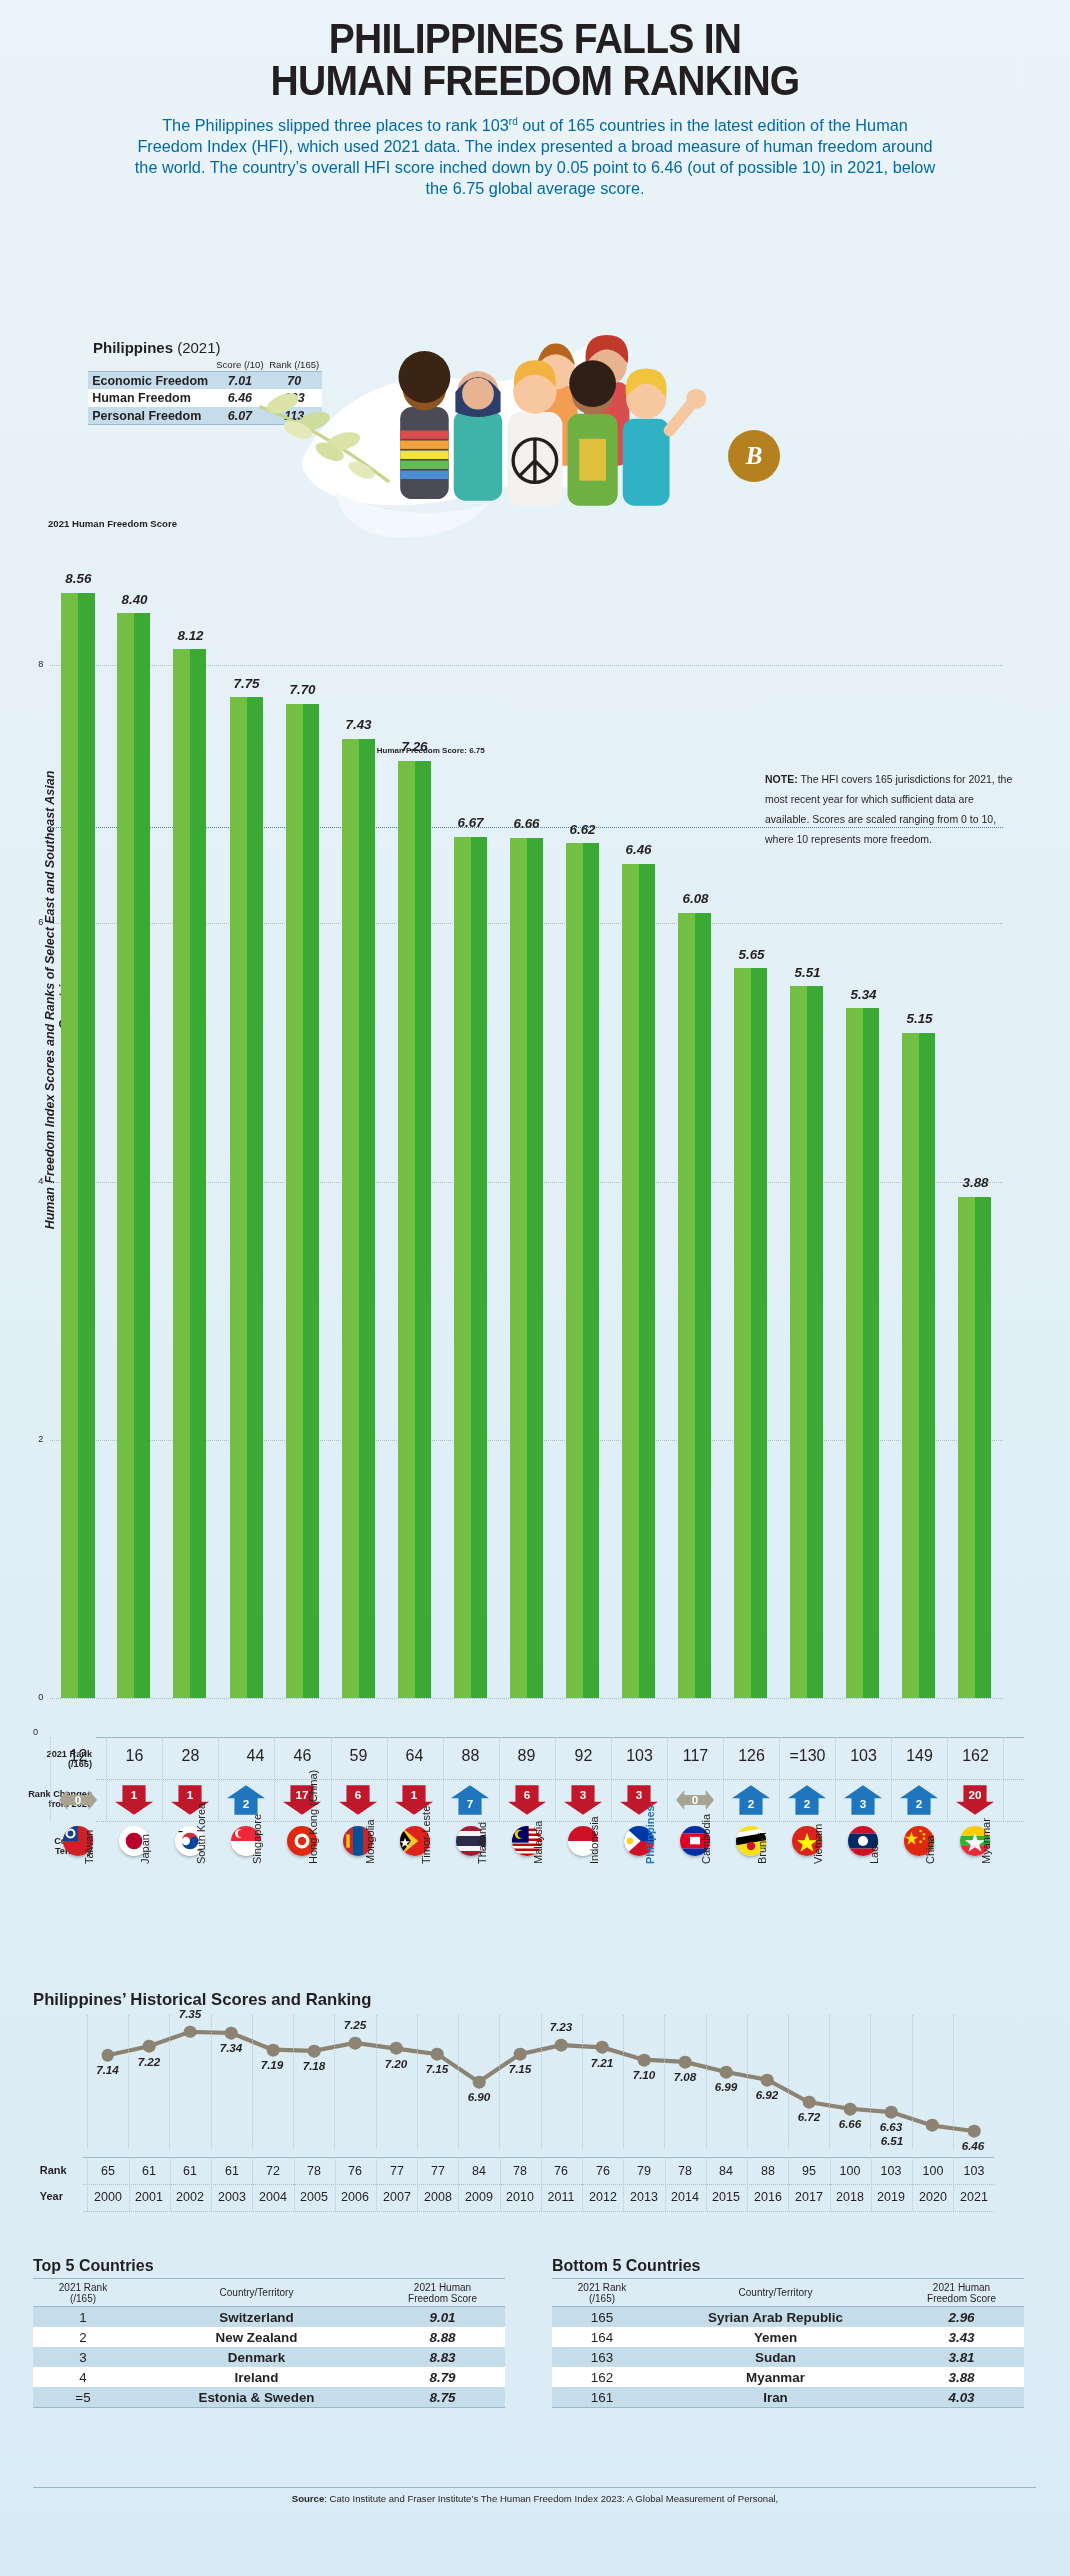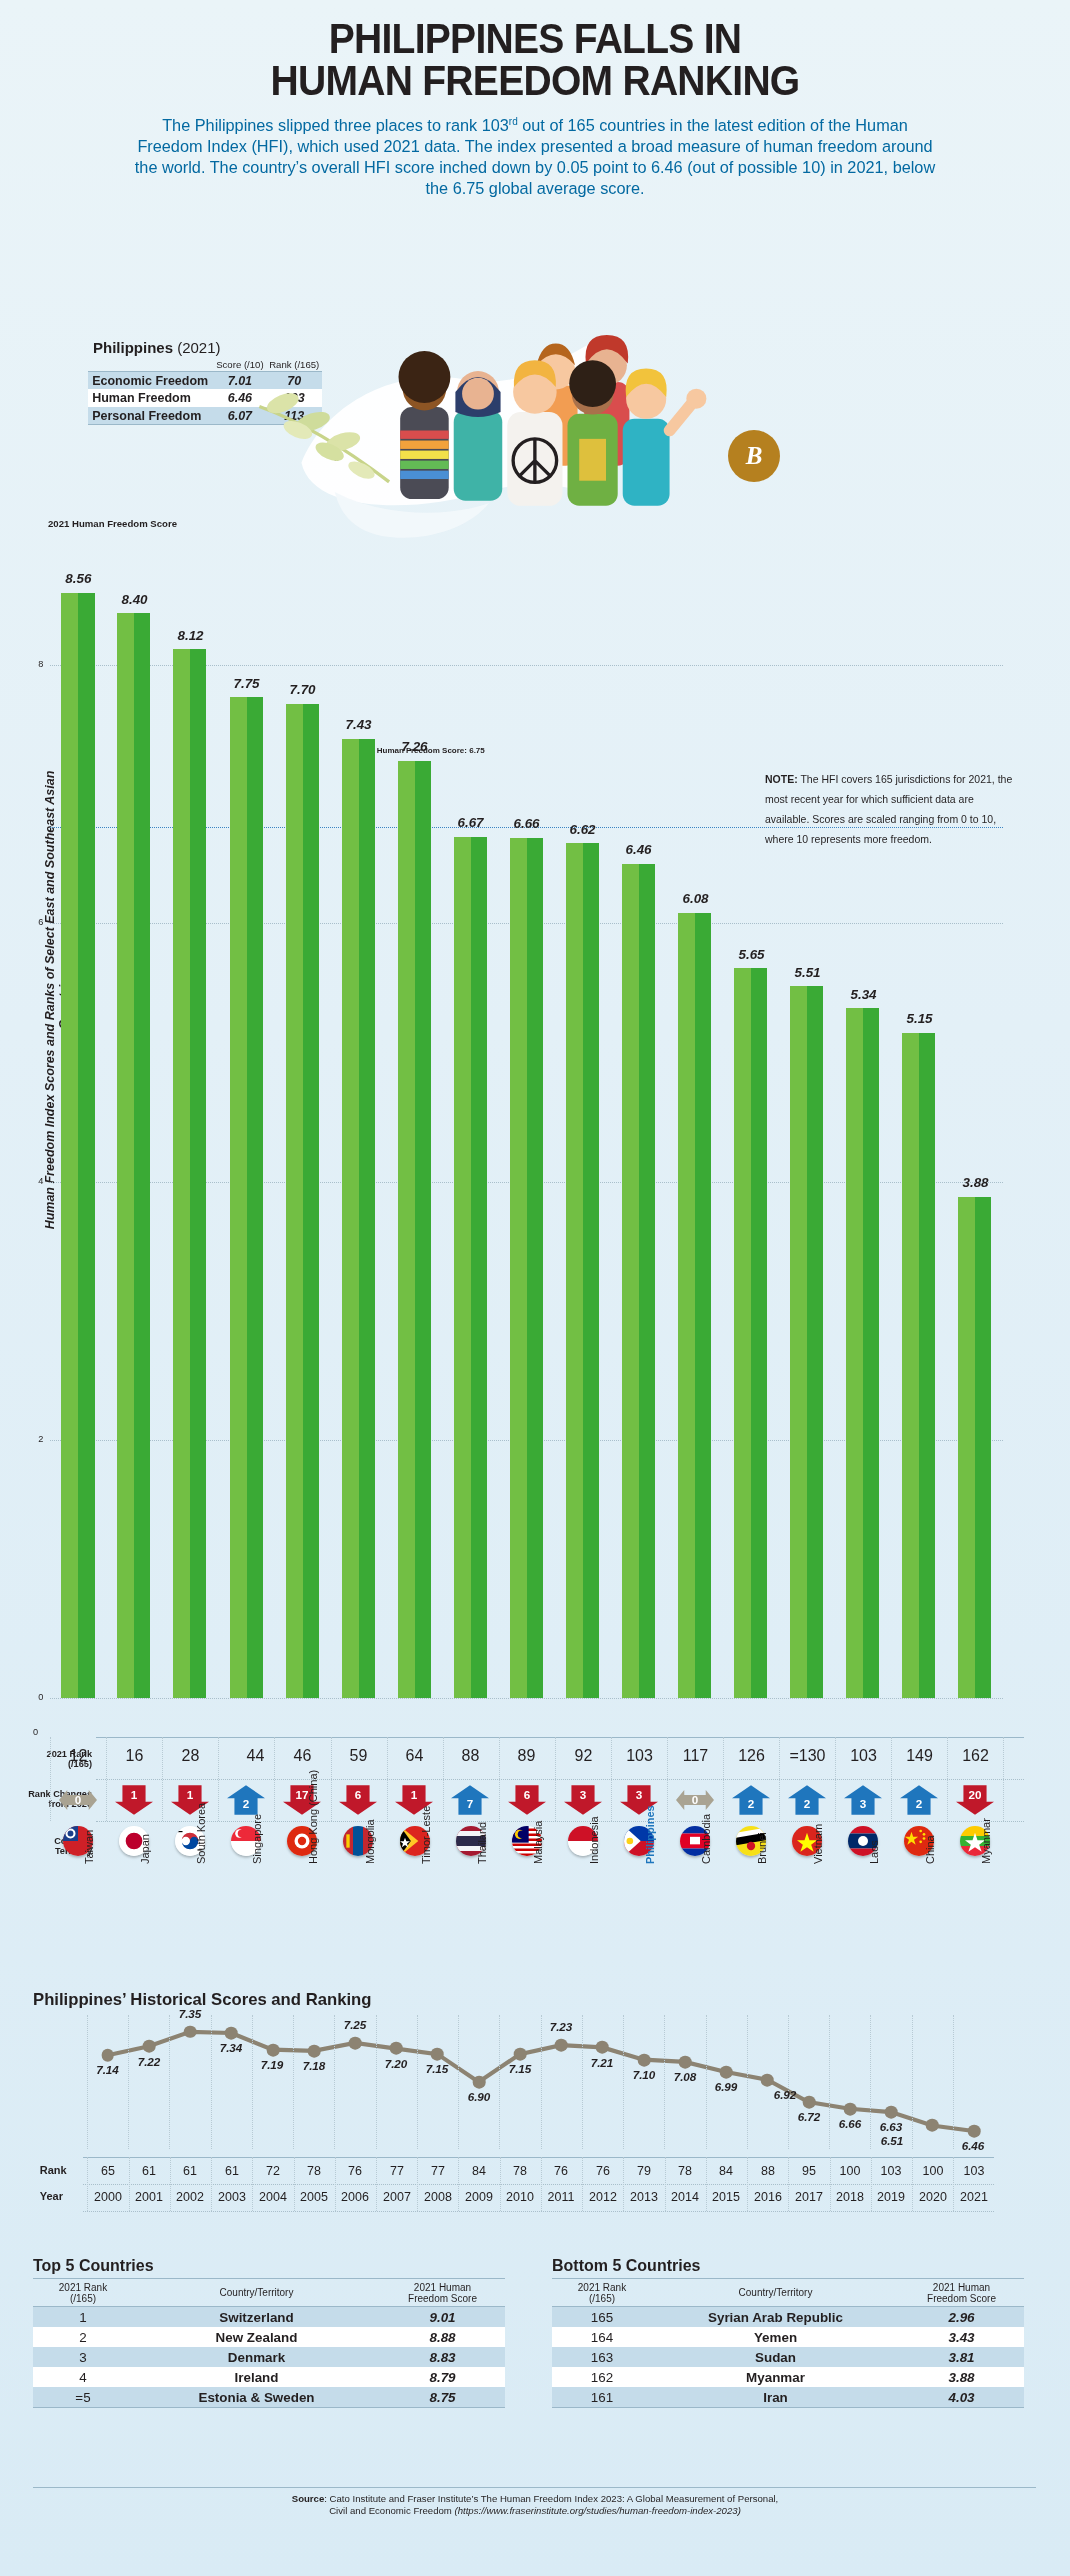--- a/index.html
+++ b/index.html
@@ -649,21 +649,21 @@
         <div class="hval" style="left: 449px; top: 5px;">7.23</div>
         <div class="hdot" style="left: 515px; top: 32px;"></div>
         <div class="hval" style="left: 490px; top: 41px;">7.21</div>
         <div class="hdot" style="left: 557px; top: 45px;"></div>
         <div class="hval" style="left: 532px; top: 53px;">7.10</div>
         <div class="hdot" style="left: 598px; top: 47px;"></div>
         <div class="hval" style="left: 573px; top: 55px;">7.08</div>
         <div class="hdot" style="left: 639px; top: 57px;"></div>
         <div class="hval" style="left: 614px; top: 65px;">6.99</div>
         <div class="hdot" style="left: 680px; top: 65px;"></div>
-        <div class="hval" style="left: 673px; top: 73px;">6.92</div>
+        <div class="hval" style="left: 655px; top: 73px;">6.92</div>
         <div class="hdot" style="left: 722px; top: 87px;"></div>
         <div class="hval" style="left: 697px; top: 95px;">6.72</div>
         <div class="hdot" style="left: 763px; top: 94px;"></div>
         <div class="hval" style="left: 738px; top: 102px;">6.66</div>
         <div class="hdot" style="left: 804px; top: 97px;"></div>
         <div class="hval" style="left: 779px; top: 105px;">6.63</div>
         <div class="hdot" style="left: 845px; top: 110px;"></div>
         <div class="hval" style="left: 780px; top: 119px;">6.51</div>
         <div class="hdot" style="left: 887px; top: 116px;"></div>
         <div class="hval" style="left: 861px; top: 124px;">6.46</div>
@@ -833,19 +833,16 @@
           </tr>
         </tbody>
     </table>
   </div>
 
   <div class="footerRule"></div>
   <div class="footer">
     <div>
       <span class="b">Source</span><span>: Cato Institute and Fraser Institute’s The Human Freedom Index 2023: A Global Measurement of Personal,</span>
     </div>
-    <div>
-      <span>Civil and Economic Freedom </span><span class="i">(https://www.fraserinstitute.org/studies/human-freedom-index-2023)</span>
-    </div>
   </div>
 
 </div>
 
 
 </body></html>

